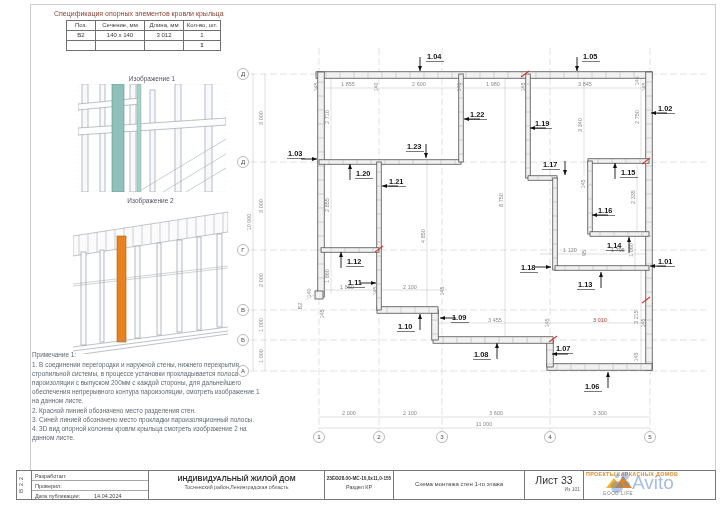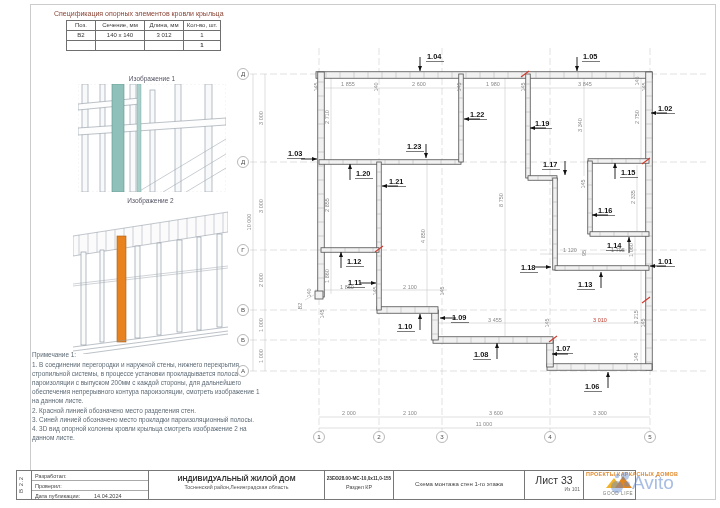--- a/index.html
+++ b/index.html
@@ -40,21 +40,21 @@
   .jt{stroke:#9a9a9a;stroke-width:.4;}
   .dim{font-size:5.5px;fill:#8a8a8a;text-anchor:middle;}
   .dim.red{fill:#c0392b;}
   .rm{stroke:#d03a2c;stroke-width:1.1;}
   .plbl{font-size:7.4px;font-weight:bold;fill:#151515;}
   .ul{stroke:#222;stroke-width:.6;}
   .arr{stroke:#111;stroke-width:.9;}
   .ah{fill:#111;stroke:none;}
 
   
-  .tb{position:absolute;left:16px;top:470px;width:620px;height:30px;border:1px solid #777;box-sizing:border-box;font-size:5.5px;color:#444;background:#fff;}
+  .tb{position:absolute;left:16px;top:470px;width:700px;height:30px;border:1px solid #777;box-sizing:border-box;font-size:5.5px;color:#444;background:#fff;}
   .tb > div{position:absolute;top:0;height:100%;box-sizing:border-box;}
   .tb-strip{left:0;width:14px;}
   .vtext{position:absolute;left:1px;top:0;height:100%;width:11px;writing-mode:vertical-rl;transform:rotate(180deg);
          font-size:6px;color:#555;text-align:center;letter-spacing:.5px;}
   .tb-fields{left:14px;width:117px;border-left:1px solid #777;}
   .tb-row{position:absolute;left:0;width:100%;height:10px;border-bottom:1px solid #aaa;box-sizing:border-box;padding:1.5px 0 0 3px;}
   .tb-row.r3{border-bottom:none;}
   .tb-date-val{position:absolute;left:62px;top:1.5px;}
   .tb-project{left:131px;width:176px;text-align:center;border-left:1px solid #777;}
   .tb-ptitle{margin-top:4px;font-size:7px;font-weight:bold;color:#333;}

